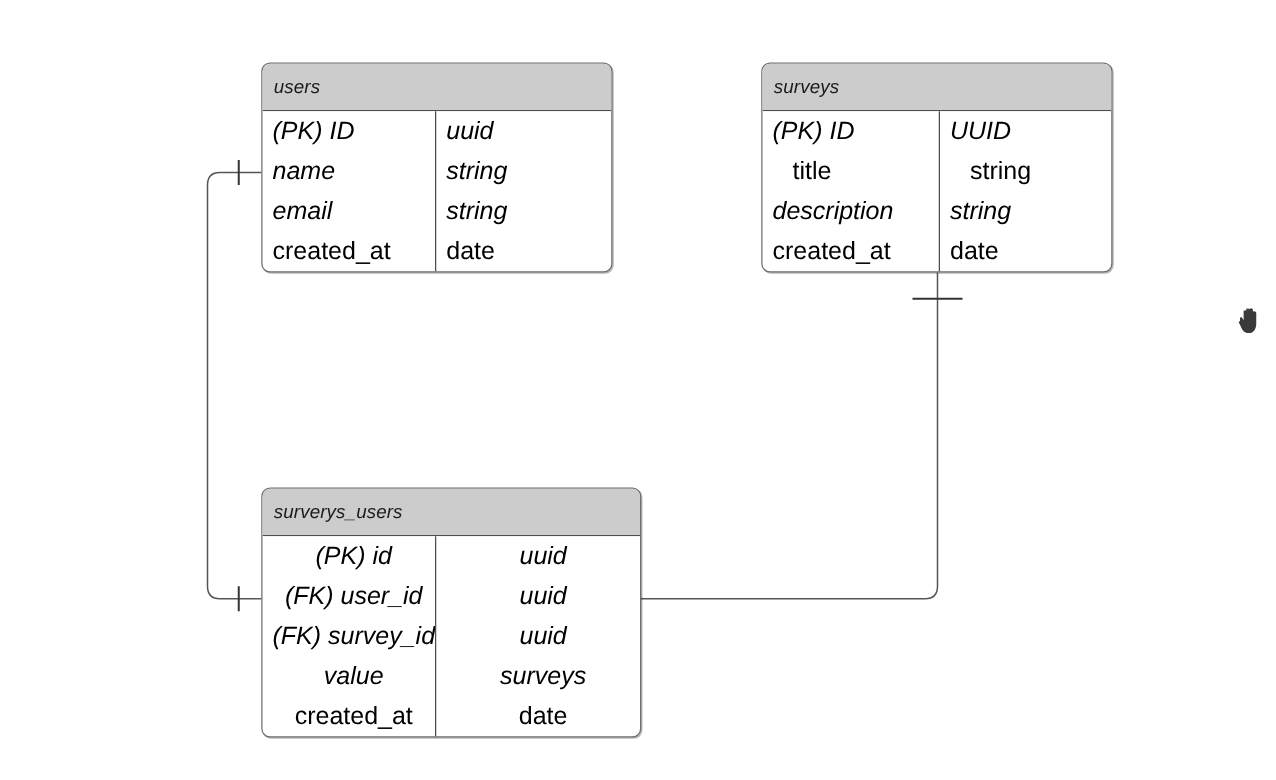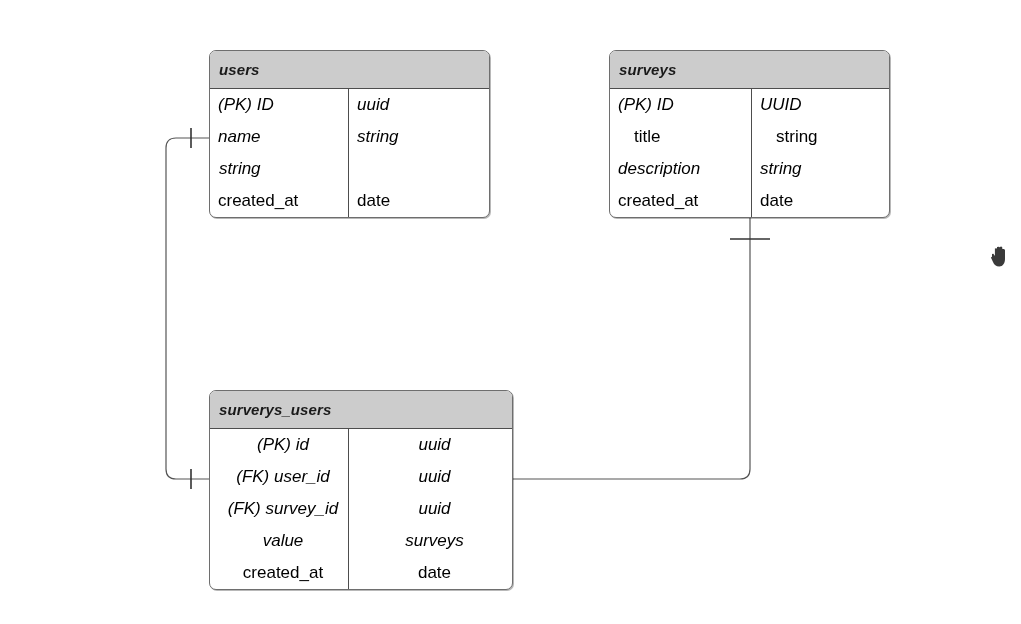--- a/index.html
+++ b/index.html
@@ -44,39 +44,38 @@
   .entity-header {
     box-sizing: border-box;
     height: 38px;
     background: #cccccc;
     border-bottom: 1px solid #4d4d4d;
     border-top-left-radius: 6px;
     border-top-right-radius: 6px;
     display: flex;
     align-items: center;
     padding-left: 9px;
-    font-weight: bold;
   }
   .entity-title {
     font-size: 15px;
     font-style: italic;
     color: #1a1a1a;
     letter-spacing: 0.1px;
   }
   .entity-rows {
     position: relative;
   }
   .row {
     display: flex;
     height: 32px;
     align-items: center;
   }
   .cell {
     box-sizing: border-box;
-    font-size: 17px;
+    font-size: 20px;
     color: #000000;
     padding-left: 8px;
     white-space: nowrap;
     overflow: hidden;
     line-height: 32px;
   }
   .cell.name  { width: 138px; }
   .cell.type  { flex: 1 1 auto; padding-left: 9px; }
   .cell.italic { font-style: italic; }
 
@@ -129,20 +128,21 @@
       <div class="col-divider"></div>
       <div class="row">
         <span class="cell name italic">(PK) ID</span>
         <span class="cell type italic">uuid</span>
       </div>
       <div class="row">
         <span class="cell name italic">name</span>
         <span class="cell type italic">string</span>
       </div>
       <div class="row">
+        <span class="cell name italic">email</span>
         <span class="cell type italic">string</span>
       </div>
       <div class="row">
         <span class="cell name">created_at</span>
         <span class="cell type">date</span>
       </div>
     </div>
   </div>
 
   <div class="entity" id="ent-surveys" style="left:609px; top:50px; width:281px;">

